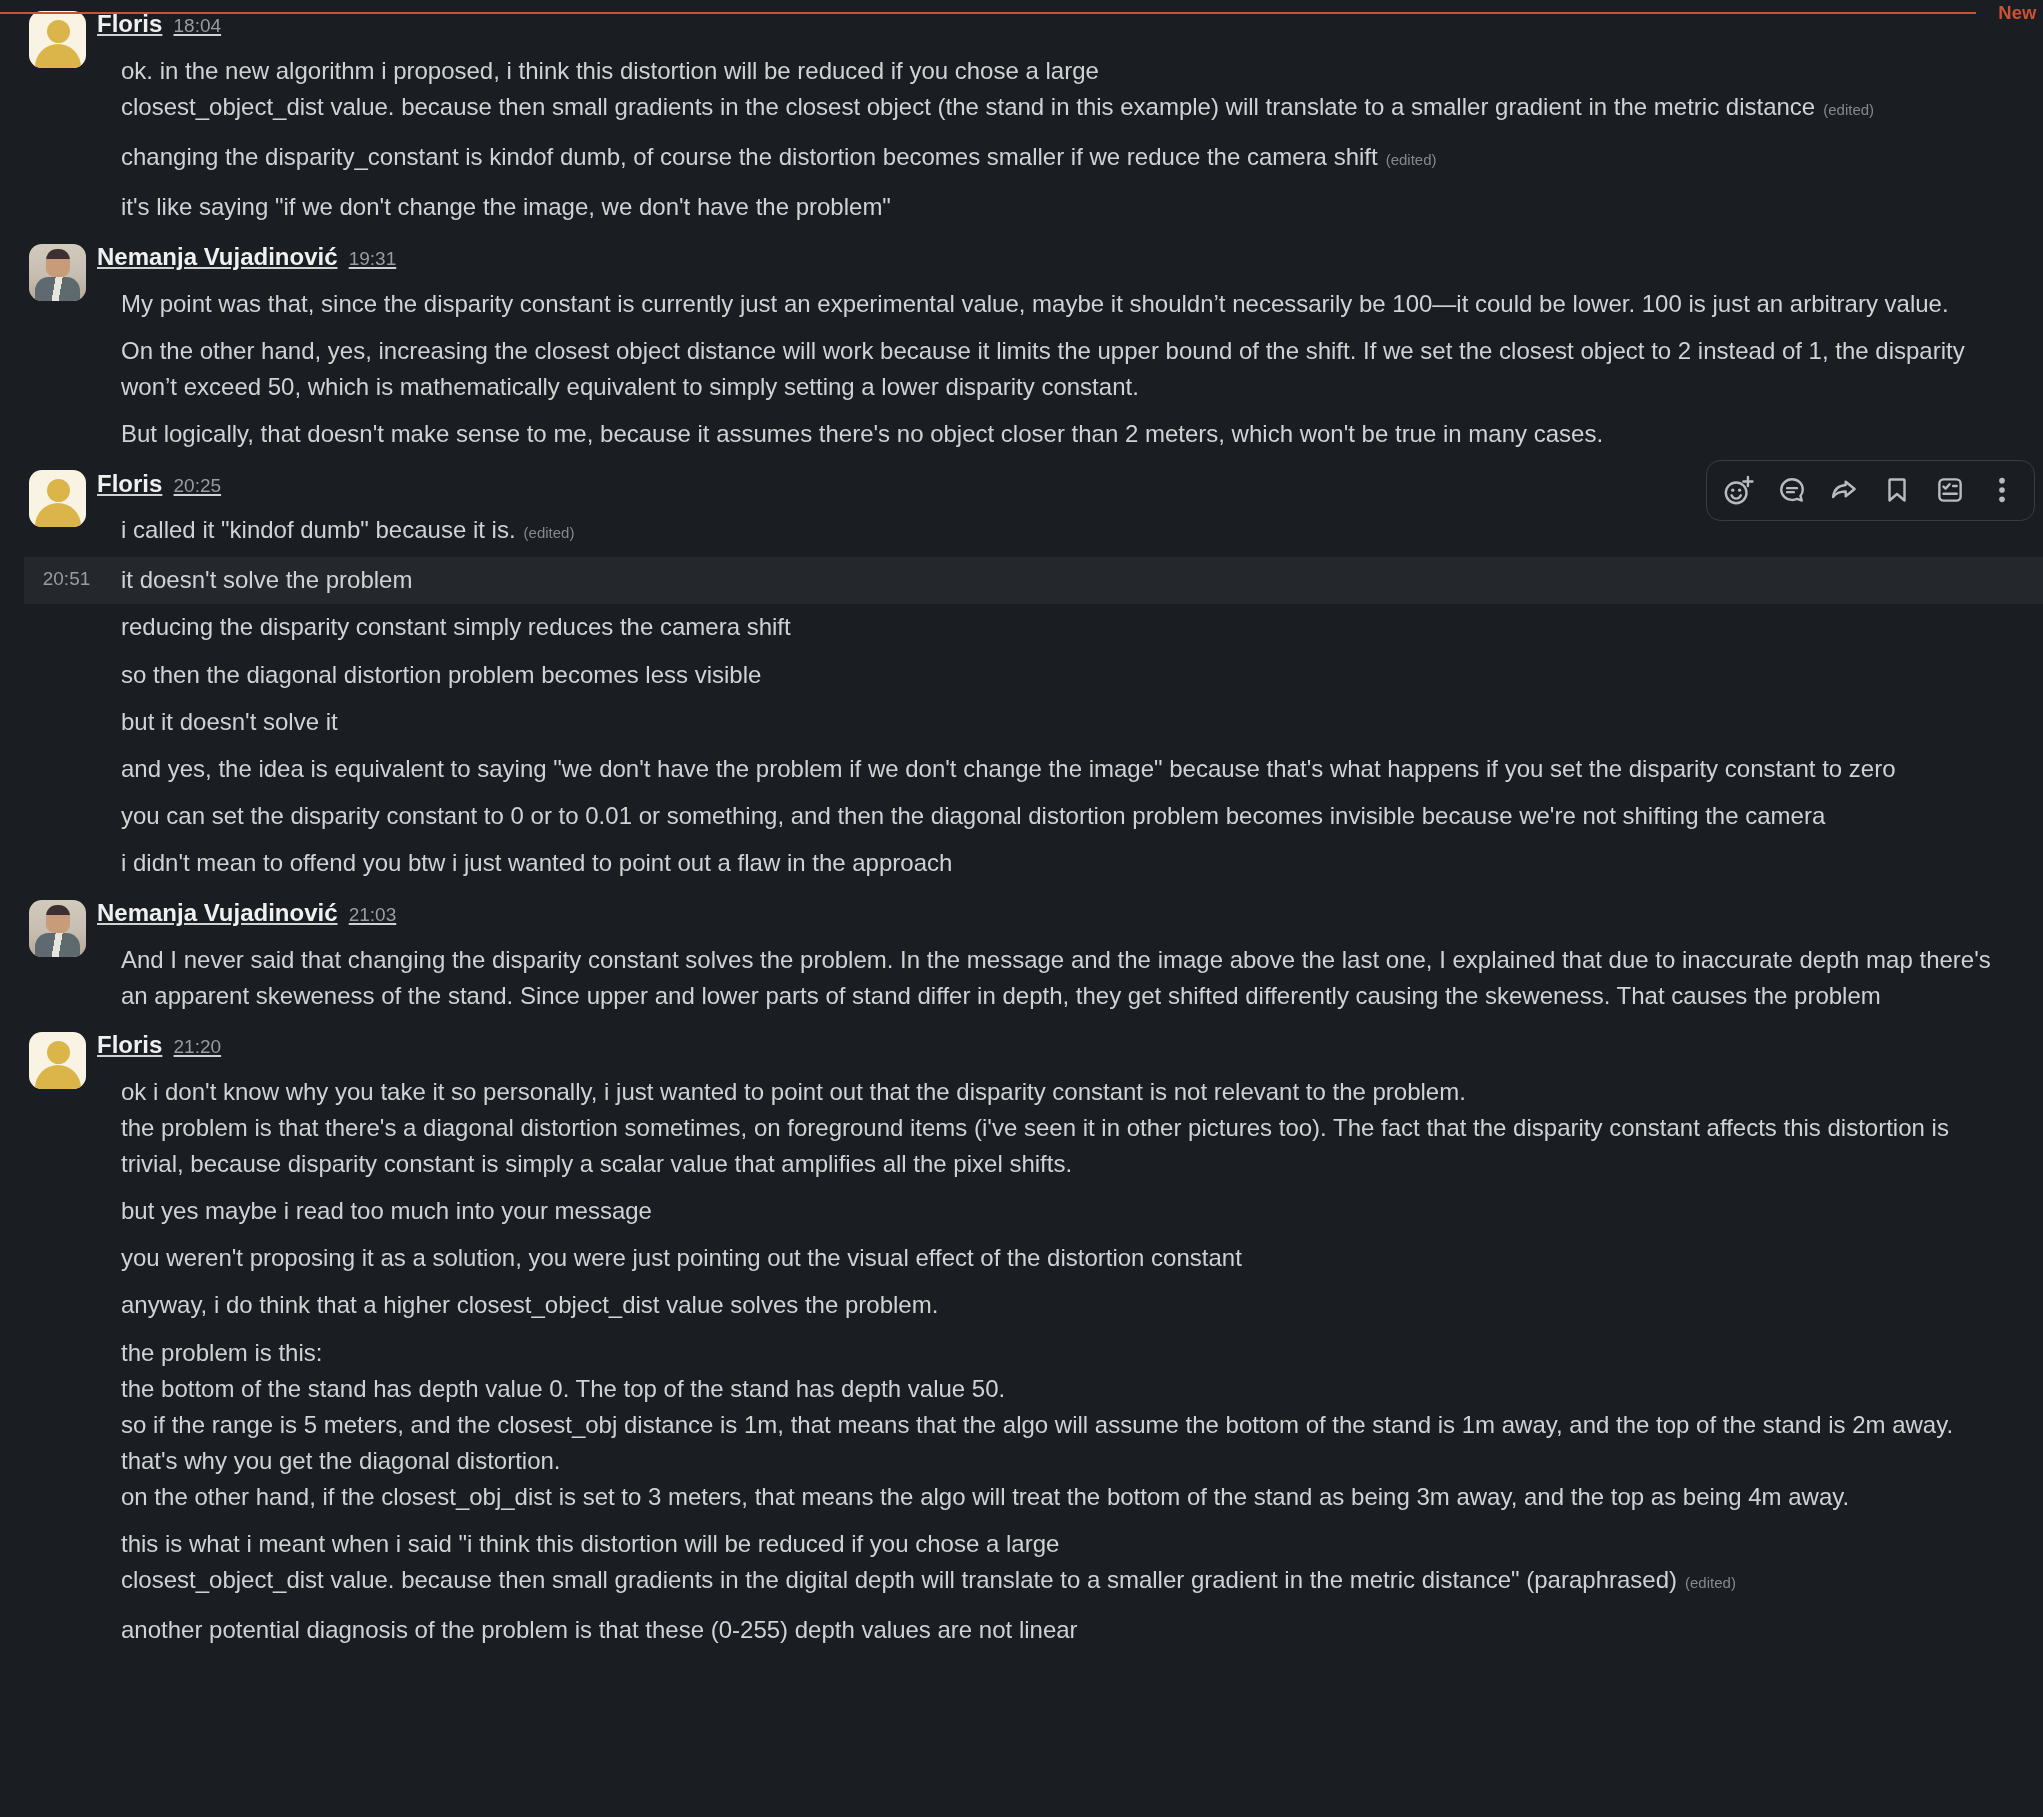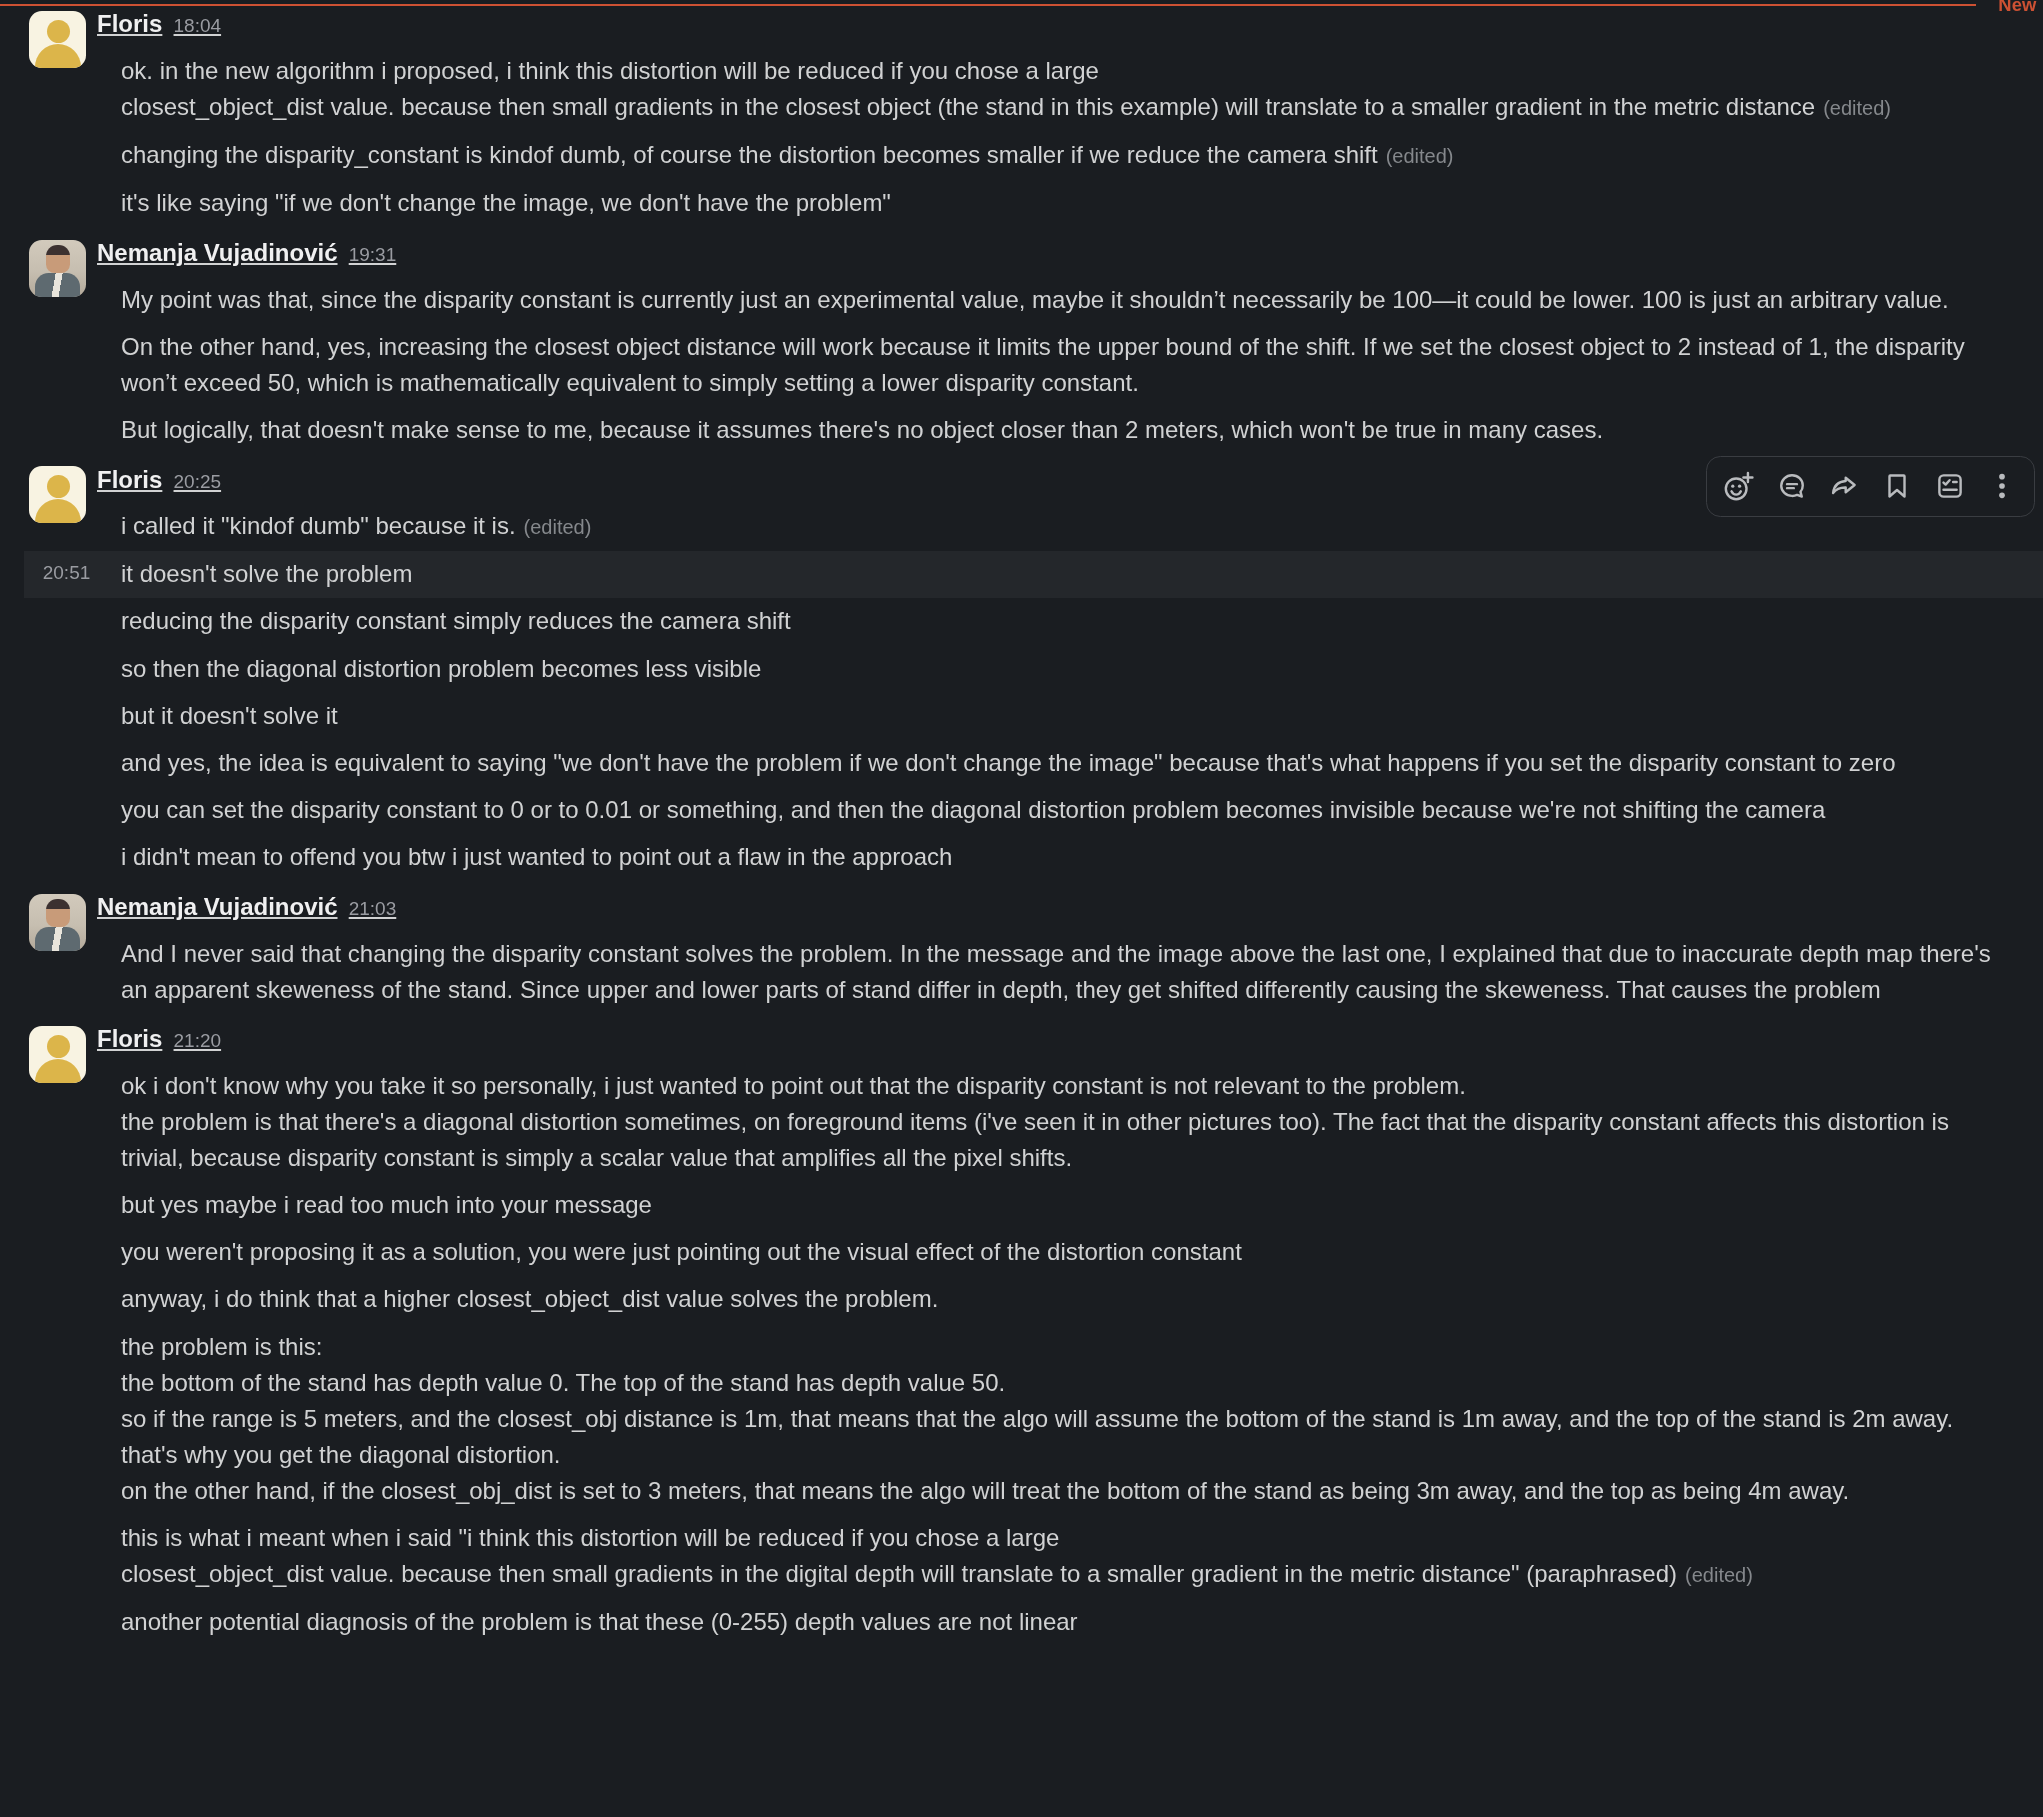--- a/index.html
+++ b/index.html
@@ -14,21 +14,21 @@
   }
   *{box-sizing:border-box;}
   html,body{margin:0;padding:0;}
   body{
     width:2043px;height:1818px;overflow:hidden;position:relative;
     background:var(--background);
     font-family:"Liberation Sans", sans-serif;
     font-size:24px;color:var(--text);
   }
   
-  .new-divider{position:absolute;top:0;left:0;right:0;height:21px;z-index:3;text-decoration:underline;}
+  .new-divider{position:absolute;top:8px;left:0;right:0;height:21px;z-index:3;text-decoration:underline;}
   .new-divider .line{position:absolute;top:4px;left:0;right:67px;height:1.6px;background:var(--accent-new);}
   .new-divider .new-label{
     position:absolute;top:-5.6px;right:6.4px;color:var(--accent-new);
     font-weight:bold;font-size:18.4px;letter-spacing:0.2px;
   }
   
   .chat{position:relative;padding-top:10.4px;}
   .group-head{position:relative;height:37px;padding:0 46px 0 97px;margin-top:12px;text-decoration:underline;}
   .group-head:first-child{margin-top:0;}
   .avatar{
@@ -57,21 +57,21 @@
   }
   .uname{font-weight:bold;color:var(--name);cursor:pointer;}
   .ts{font-size:19px;color:var(--muted);margin-left:11.2px;cursor:pointer;}
   .row{position:relative;padding:5.6px 32px 5.6px 97px;margin-left:24px;}
   .row .text{line-height:36px;color:var(--text);white-space:pre-wrap;}
   .row.hovered{background:var(--hover-row);}
   .gutter-time{
     position:absolute;left:0;top:11.2px;width:85px;text-align:center;
     font-size:19px;color:var(--muted);cursor:pointer;
   }
-  .edited{font-size:20px;color:#85888c;margin-left:8px;}
+  .edited{font-size:15px;color:#85888c;margin-left:8px;}
   
   .hover-toolbar{
     position:absolute;top:-9.6px;right:8px;z-index:5;display:flex;align-items:center;
     background:var(--background);border:0.8px solid var(--toolbar-border);
     border-radius:14.4px;padding:4.8px 6.4px;gap:1.6px;
   }
   .toolbar-btn{
     width:51px;height:49px;display:flex;align-items:center;justify-content:center;
     background:transparent;border:none;border-radius:9.6px;cursor:pointer;padding:0;
   }

